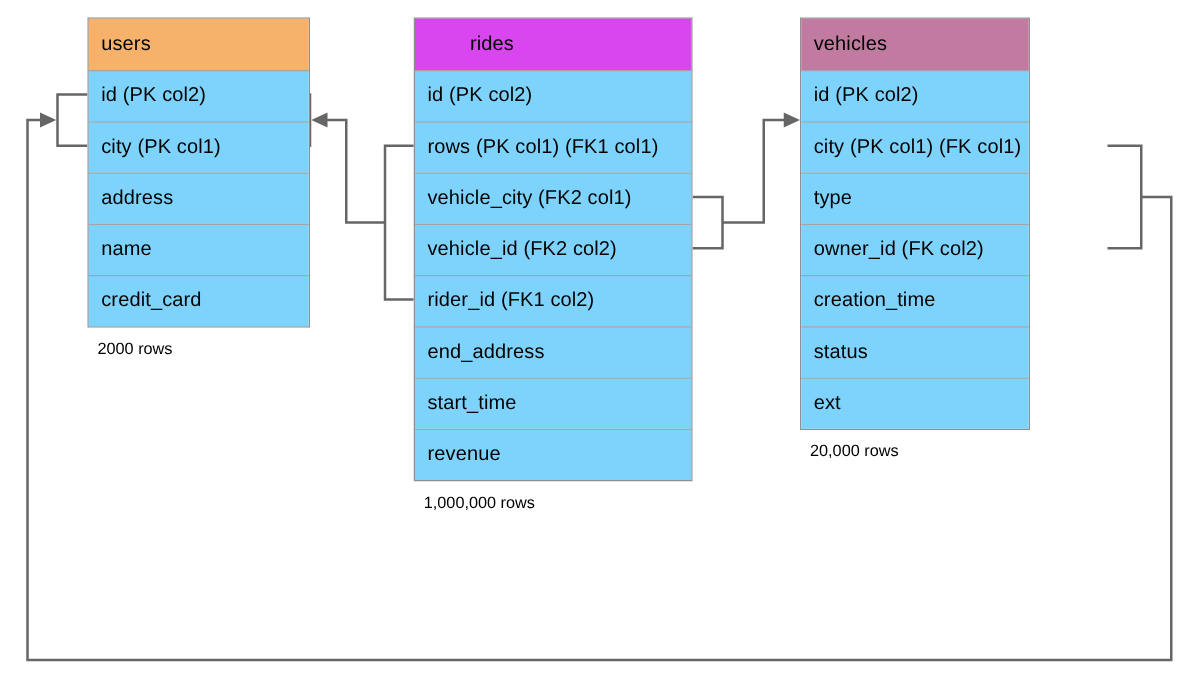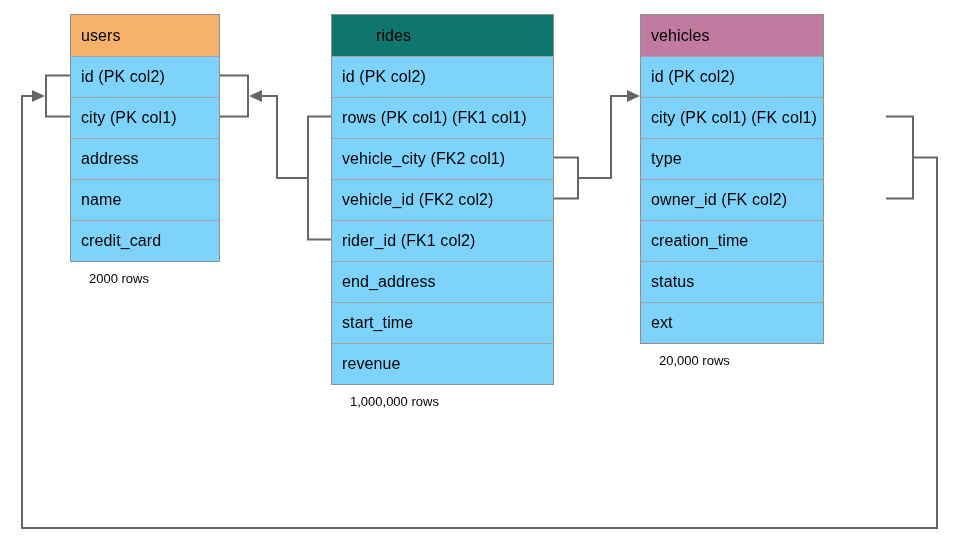--- a/index.html
+++ b/index.html
@@ -43,21 +43,21 @@
     padding-left: 10px;
     font-size: 16px;
     letter-spacing: 0.1px;
     background: #7dd3fc;
     white-space: nowrap;
     overflow: hidden;
   }
   .row + .row { border-top: 1px solid #a5a5a5; }
   .thead { border-top: none; }
   .rowcount {
-    margin: 9px 0 0 19px;
+    margin: 9px 0 0 8px;
     font-size: 13px;
   }
 </style>
 </head>
 <body>
 
 <div id="canvas">
 
   <svg id="connectors" viewBox="0 0 960 540" xmlns="http://www.w3.org/2000/svg">
 
@@ -70,35 +70,35 @@
     <path class="link" d="M665,75.5 L641,75.5 L641,116.5 L665,116.5" style="stroke: rgb(102, 102, 102);"></path>
     <path class="link" d="M578,178 L611,178 L611,96 L628,96" style="stroke: rgb(102, 102, 102);"></path>
     <path class="arrow" d="M640,96 L627,90 L627,102 Z" style="fill: rgb(102, 102, 102);"></path>
 
     <path class="link" d="M886,116.5 L913,116.5 L913,198.5 L886,198.5" style="stroke: rgb(102, 102, 102);"></path>
     <path class="link" d="M70,75.5 L46,75.5 L46,116.5 L70,116.5" style="stroke: rgb(102, 102, 102);"></path>
     <path class="link" d="M913,157.5 L937,157.5 L937,528 L22,528 L22,96 L33,96" style="stroke: rgb(102, 102, 102);"></path>
     <path class="arrow" d="M45,96 L32,90 L32,102 Z" style="fill: rgb(102, 102, 102);"></path>
   </svg>
 
-  <div class="table-wrap" style="left:70px; top:14px; width:150px;">
+  <div class="table-wrap" style="left:70px; top:14px; width:178px;">
     <div class="tbox">
       <div class="row thead" style="background: rgb(246, 178, 107);">users</div>
       <div class="row">id (PK col2)</div>
       <div class="row">city (PK col1)</div>
       <div class="row">address</div>
       <div class="row">name</div>
       <div class="row">credit_card</div>
     </div>
     <div class="rowcount">2000 rows</div>
   </div>
 
   <div class="table-wrap" style="left:331px; top:14px; width:223px;">
     <div class="tbox">
-      <div class="row thead" style="background: #0f766e; padding-left: 44px;">rides</div>
+      <div class="row thead" style="background: #d946ef; padding-left: 44px;">rides</div>
       <div class="row">id (PK col2)</div>
       <div class="row">rows (PK col1) (FK1 col1)</div>
       <div class="row">vehicle_city (FK2 col1)</div>
       <div class="row">vehicle_id (FK2 col2)</div>
       <div class="row">rider_id (FK1 col2)</div>
       <div class="row">end_address</div>
       <div class="row">start_time</div>
       <div class="row">revenue</div>
     </div>
     <div class="rowcount">1,000,000 rows</div>

